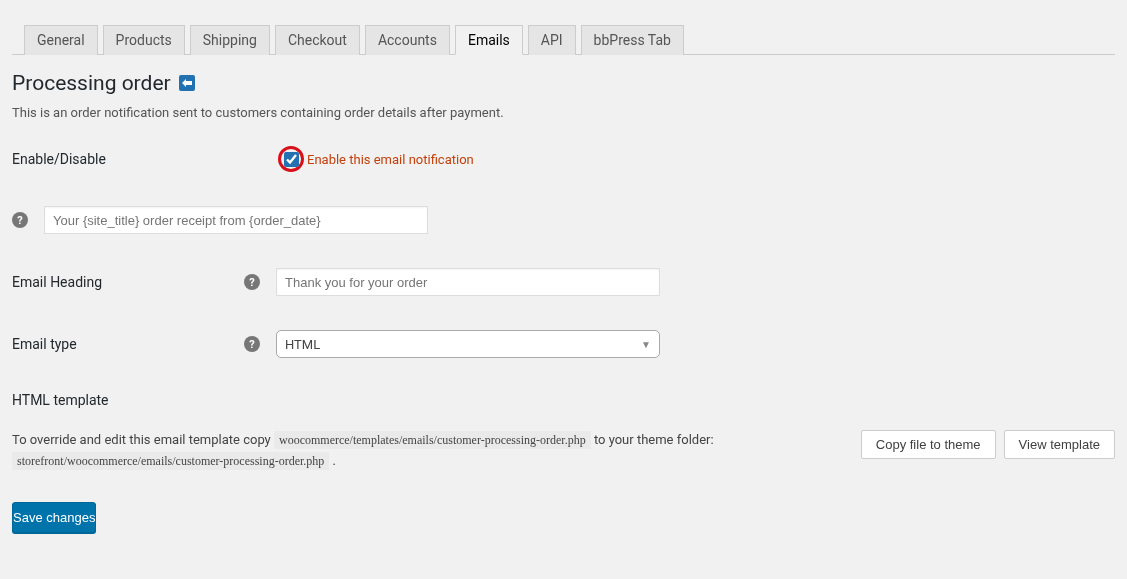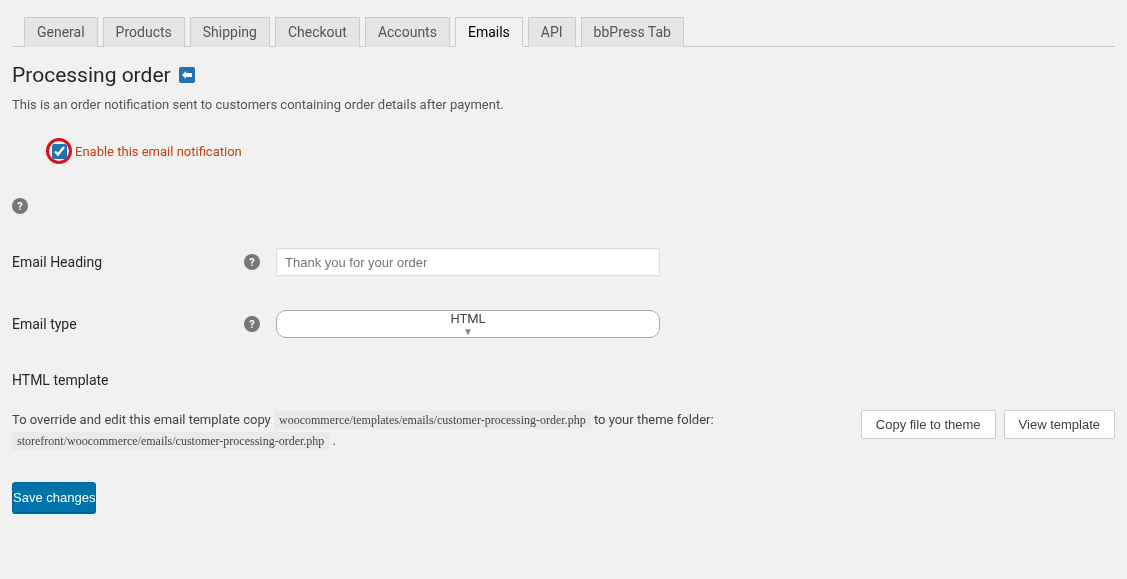--- a/index.html
+++ b/index.html
@@ -11,21 +11,21 @@
       padding: 0;
     }
     .wrap {
       padding: 0 12px 20px 12px;
       position: relative;
     }
     .nav-tabs {
       display: flex;
       border-bottom: 1px solid #ccc;
       padding: 8px 0 0 12px;
-      margin: 8px 0 16px 0;
+      margin: 16px 0 16px 0;
     }
     .nav-tab {
       background: #e5e5e5;
       border: 1px solid #ccc;
       border-bottom: none;
       color: #555;
       padding: 6px 12px;
       margin-right: 5px;
       font-size: 14px;
       cursor: pointer;
@@ -132,22 +132,21 @@
       height: 28px;
       border: 1px solid #aaa;
       background: #fff;
       display: flex;
       align-items: center;
       justify-content: space-between;
       padding: 0 8px;
       font-size: 13px;
       color: #444;
       cursor: pointer;
-      border-radius: 10px;
-      flex-direction: column;
+      border-radius: 5px;
     }
     .select-wrap .arrow {
       color: #888;
       font-size: 10px;
     }
     .section-heading {
       font-size: 14px;
       color: #23282d;
       margin-bottom: 22px;
     }
@@ -221,31 +220,35 @@
           <path d="M5 0 L1 4 L3 4 L3 10 L7 10 L7 4 L9 4 Z" transform="rotate(-90 5 5)"></path>
         </svg>
     </a>
   </h2>
 
   <p class="subtext">This is an order notification sent to customers containing order details after payment.</p>
 
   <div class="form-table">
 
     <div class="form-row">
+      <div class="label-col">Enable/Disable</div>
       <div class="help-spacer"></div>
       <div class="field-col">
         <span class="checkbox-wrap">
           <input type="checkbox" checked="" style="">
         </span>
         <span class="checkbox-label">Enable this email notification</span>
       </div>
     </div>
 
     <div class="form-row">
       <span class="help-icon">?</span>
+      <div class="field-col">
+        <input type="text" placeholder="Your {site_title} order receipt from {order_date}" style="">
+      </div>
     </div>
 
     <div class="form-row">
       <div class="label-col">Email Heading</div>
       <span class="help-icon">?</span>
       <div class="field-col">
         <input type="text" placeholder="Thank you for your order" style="">
       </div>
     </div>
 

